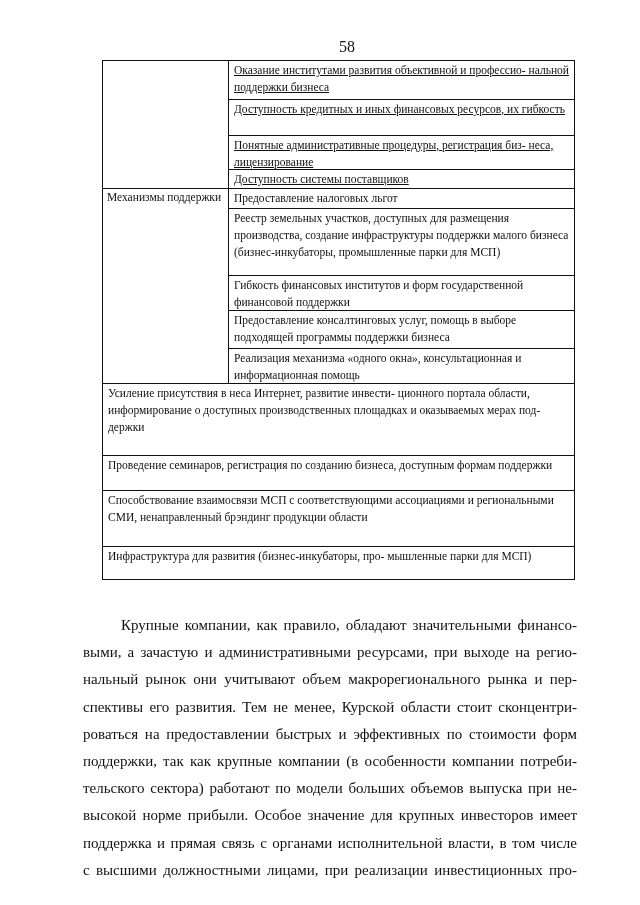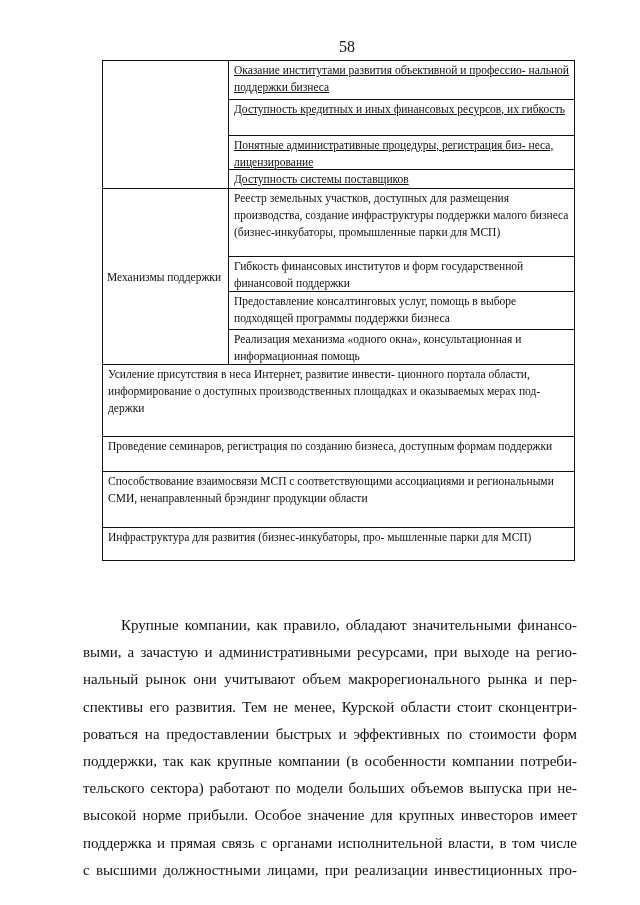--- a/index.html
+++ b/index.html
@@ -41,21 +41,21 @@
     text-decoration: underline;
   }
   .group-label {
     width: 126px;
     box-sizing: border-box;
     border-right: 1.5px solid #111;
     font-size: 11.5px;
     line-height: 16px;
     padding: 0 4px;
     display: flex;
-    align-items: center;
+    align-items: flex-start;
   }
   .group-label span {
     display: block;
   }
   .group-items {
     flex: 1;
     display: flex;
     flex-direction: column;
   }
   .cell {
@@ -105,20 +105,21 @@
       <div class="cell" style="height:34px">Понятные административные процедуры, регистрация биз- неса, лицензирование</div>
       <div class="cell" style="height:19px">Доступность системы поставщиков</div>
     </div>
   </div>
 
   <div class="group">
     <div class="group-label">
       <span>Механизмы поддержки</span>
     </div>
     <div class="group-items">
+      <div class="cell" style="height:19px">Предоставление налоговых льгот</div>
       <div class="cell" style="height:67px">Реестр земельных участков, доступных для размещения производства, создание инфраструктуры поддержки малого бизнеса (бизнес-инкубаторы, промышленные парки для МСП)</div>
       <div class="cell" style="height:35px">Гибкость финансовых институтов и форм государственной финансовой поддержки</div>
       <div class="cell" style="height:38px">Предоставление консалтинговых услуг, помощь в выборе подходящей программы поддержки бизнеса</div>
       <div class="cell" style="height:35px">Реализация механизма «одного окна», консультационная и информационная помощь</div>
     </div>
   </div>
 
   <div class="group">
     <div class="group-items">
       <div class="cell" style="height:71px">Усиление присутствия в неса Интернет, развитие инвести- ционного портала области, информирование о доступных производственных площадках и оказываемых мерах под- держки</div>

